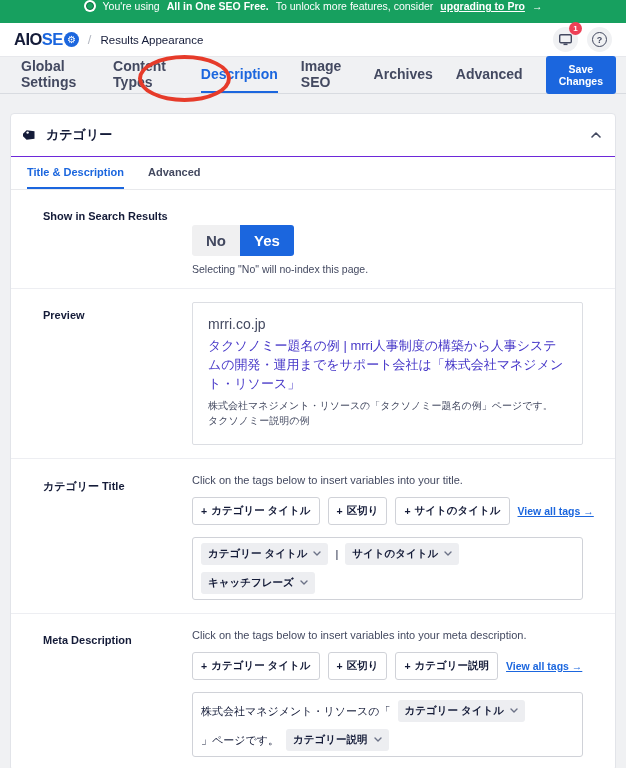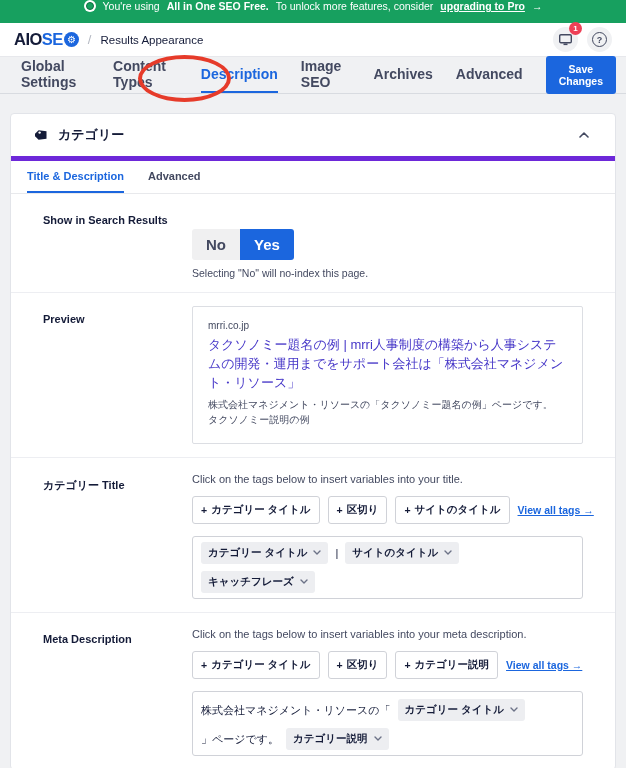--- a/index.html
+++ b/index.html
@@ -32,21 +32,21 @@
   .main-tab.active { color:#1b66de; border-bottom-color:#1b66de; }
   .save-btn { margin-left:auto; align-self:center; background:#1b66de; color:#fff; border:none; border-radius:3px; font-size:10.5px; font-weight:700; padding:7px 11px; cursor:pointer; font-family:inherit; }
 
   
   .annotation-ellipse { position:absolute; left:138px; top:55px; width:93px; height:47px; border:4px solid #e63b2a; border-radius:50%; pointer-events:none; z-index:9; }
 
   
   .card { background:#fff; border:1px solid #e2e4e9; border-radius:4px; margin:0 10px; }
   .card-1 { margin-top:19px; }
   .card-2 { margin-top:16px; }
-  .card-header { display:flex; align-items:center; gap:9px; padding:12px 24px; border-bottom:5px solid #6d28d9; }
+  .card-header { display:flex; align-items:center; gap:9px; padding:12px 12px; border-bottom:1px solid #6d28d9; }
   .card-title { font-size:13px; font-weight:700; color:#141b38; }
   .collapse-btn { margin-left:auto; background:none; border:none; cursor:pointer; display:flex; align-items:center; padding:2px; }
   .card-tabs { display:flex; align-items:stretch; height:33px; padding:0 16px; border-bottom:1px solid #e8e9ec; gap:24px; }
   .card-tab { font-size:11px; font-weight:700; color:#434960; display:flex; align-items:center; border-bottom:2px solid transparent; cursor:pointer; }
   .card-tab.active { color:#1b66de; border-bottom-color:#1b66de; }
 
   .row { display:flex; padding:13px 32px; border-bottom:1px solid #edeef2; }
   .row:last-child { border-bottom:none; }
   .row-label { width:149px; flex:0 0 149px; font-size:11px; font-weight:700; color:#141b38; padding-top:7px; }
   .row-content { flex:1; min-width:0; }
@@ -54,21 +54,21 @@
   
   .toggle { display:inline-flex; }
   .toggle-btn { font-size:15px; font-weight:700; padding:7px 14px; border:none; cursor:pointer; font-family:Liberation Sans, sans-serif;margin-top:22px; }
   .toggle-no { border-radius:3px 0 0 3px; background:#f0f0f1; color:#434960; }
   .toggle-yes { border-radius:0 3px 3px 0; background:#f0f0f1; color:#434960; }
   .toggle-yes.sel { background:#1b66de; color:#fff; }
   .toggle-help { font-size:10.5px; color:#434960; margin-top:7px; }
 
   
   .preview-box { border:1px solid #dcdee3; border-radius:2px; padding:13px 15px 16px; }
-  .preview-domain { font-size:10px; color:#434960; }
+  .preview-domain { font-size:14px; color:#434960; }
   .preview-title { font-size:13px; color:#4637c8; line-height:1.45; margin-top:5px; cursor:pointer; }
   .preview-desc { font-size:10px; color:#434960; line-height:1.5; margin-top:4px; max-width:350px; }
 
   
   .helper-text { font-size:11px; color:#434960; margin-bottom:11px; padding-top:2px; }
   .tag-btn-row { display:flex; align-items:center; gap:8px; margin-bottom:12px; }
   .tag-btn { border:1px solid #d0d2d8; background:#fff; border-radius:3px; padding:6px 8px; font-size:10.5px; font-weight:700; color:#141b38; cursor:pointer; display:inline-flex; gap:4px; align-items:center; font-family:inherit; white-space:nowrap; }
   .view-all { font-size:10.5px; font-weight:700; color:#1b66de; text-decoration:underline; cursor:pointer; white-space:nowrap; }
 
   .value-box { border:1px solid #d0d2d8; border-radius:3px; background:#fff; padding:5px 8px; display:flex; align-items:center; gap:7px; min-height:30px; flex-wrap:wrap; }

